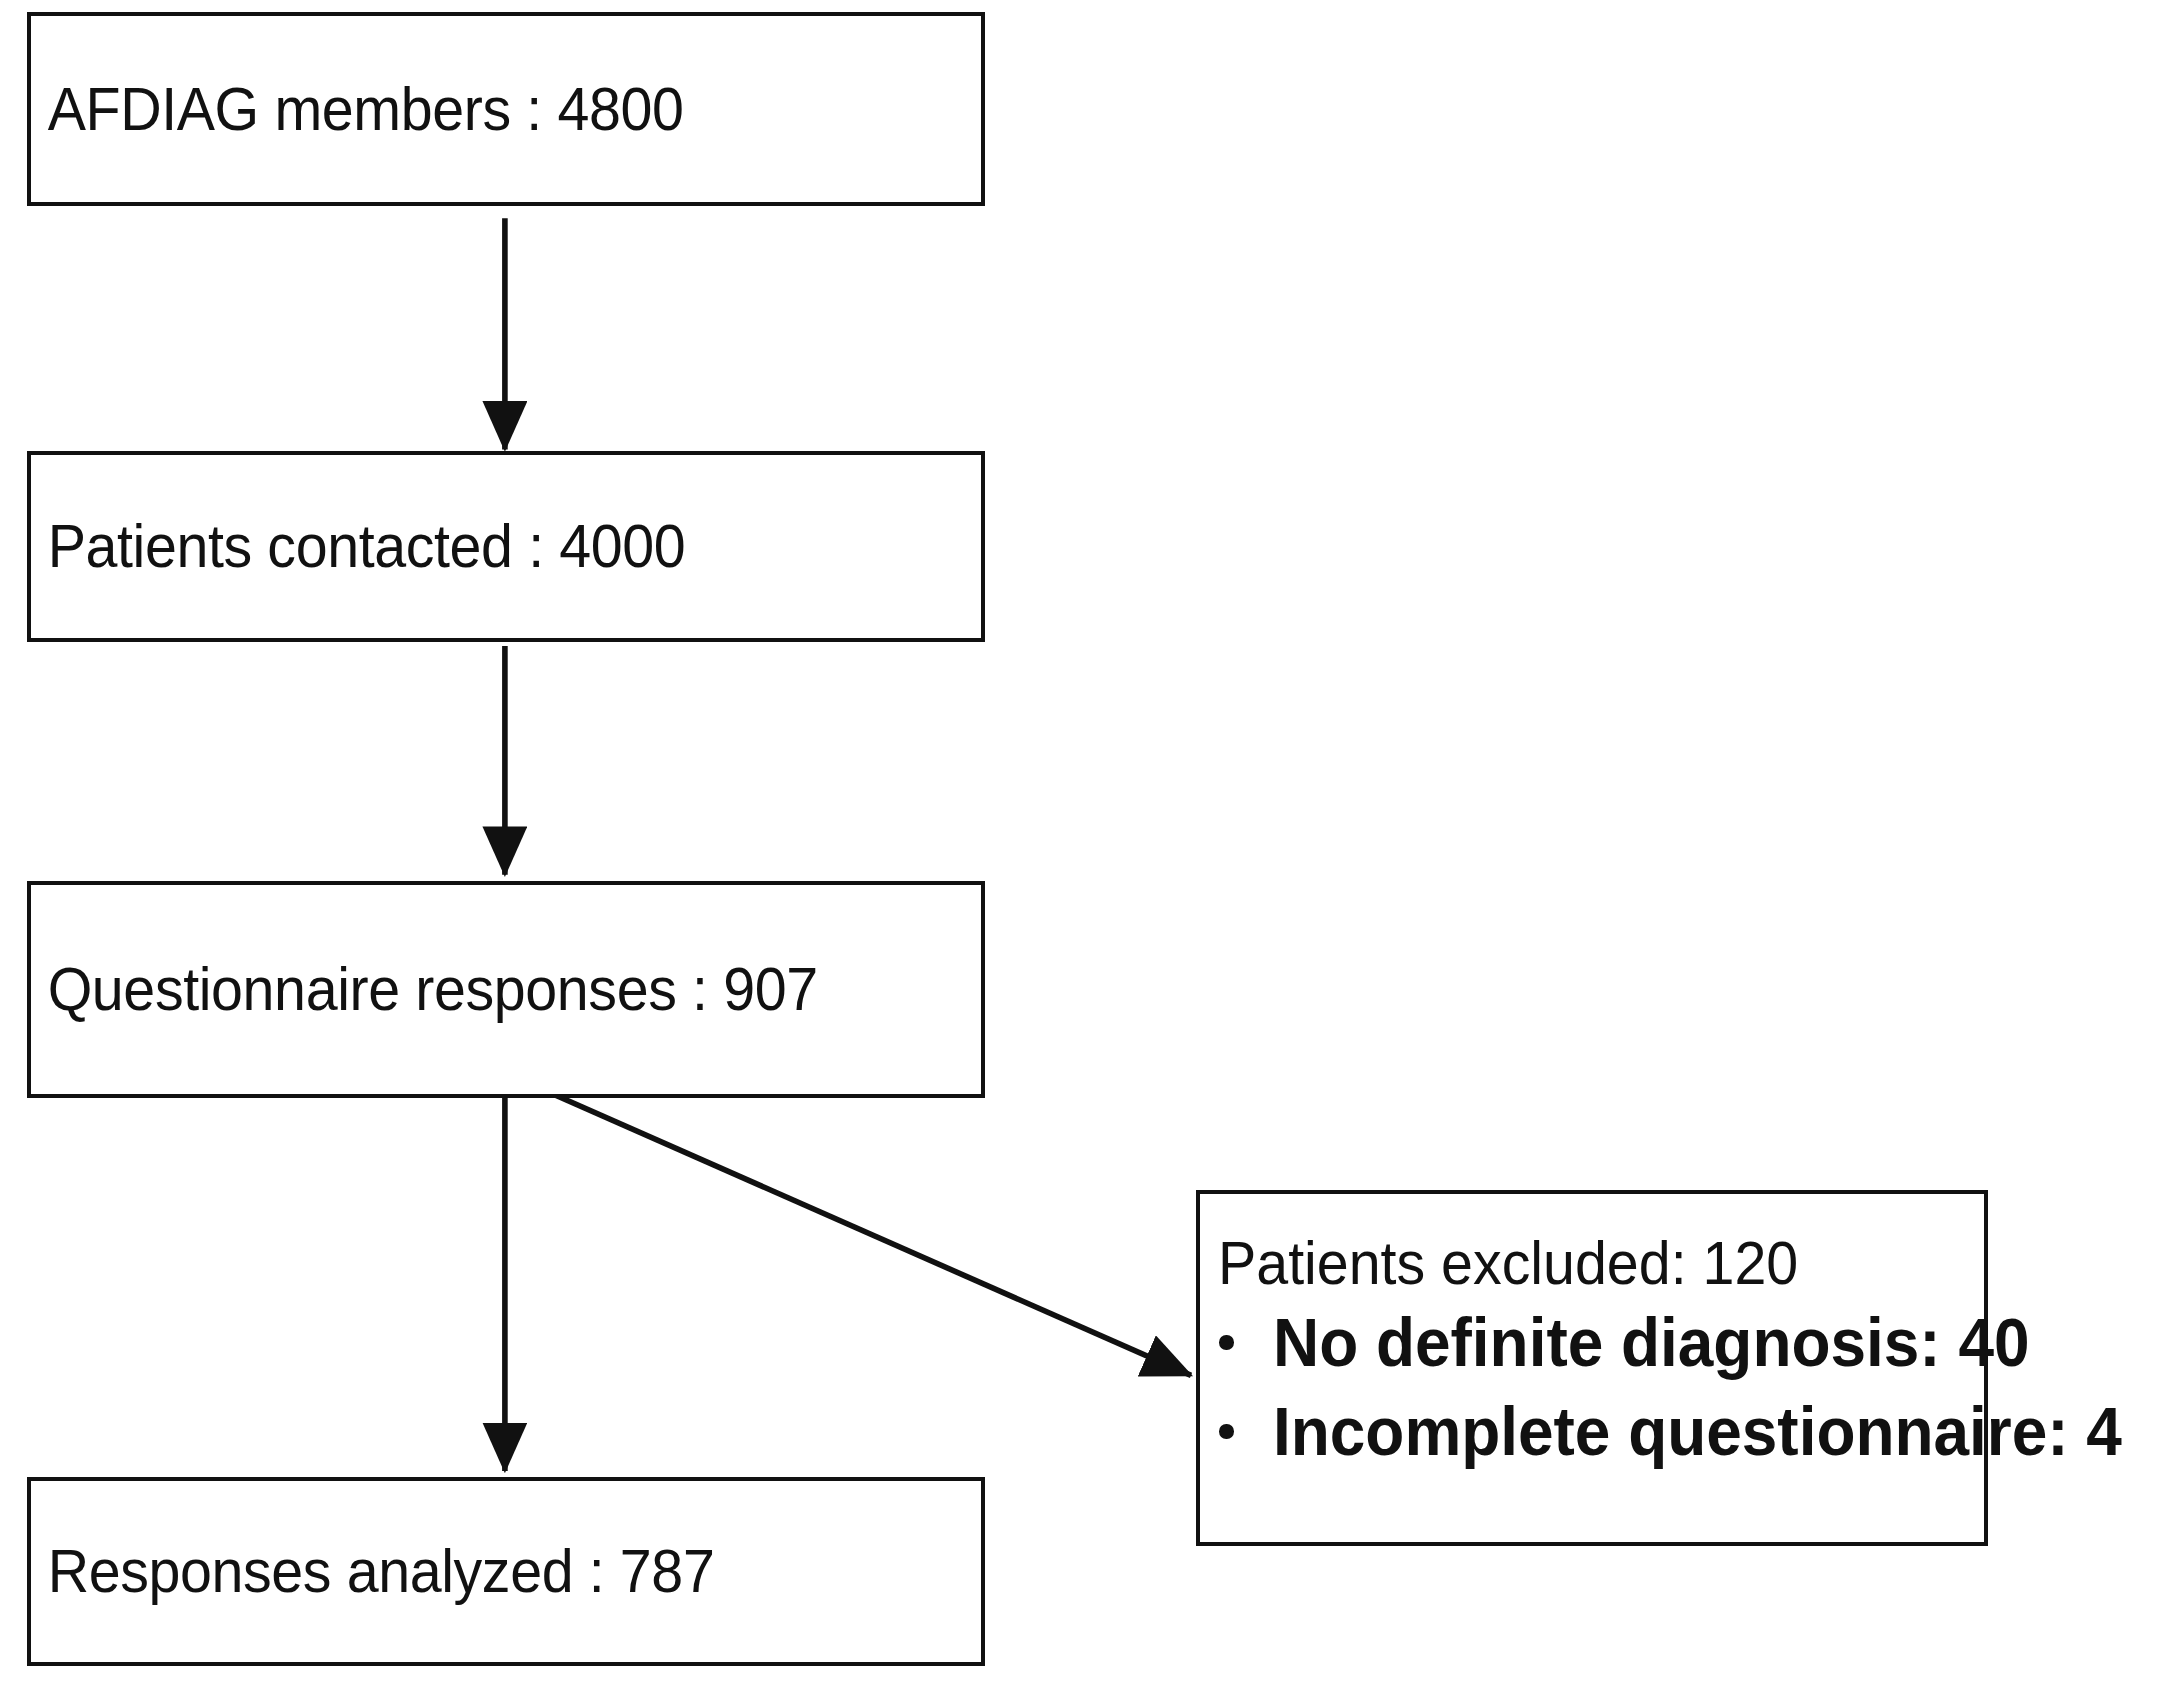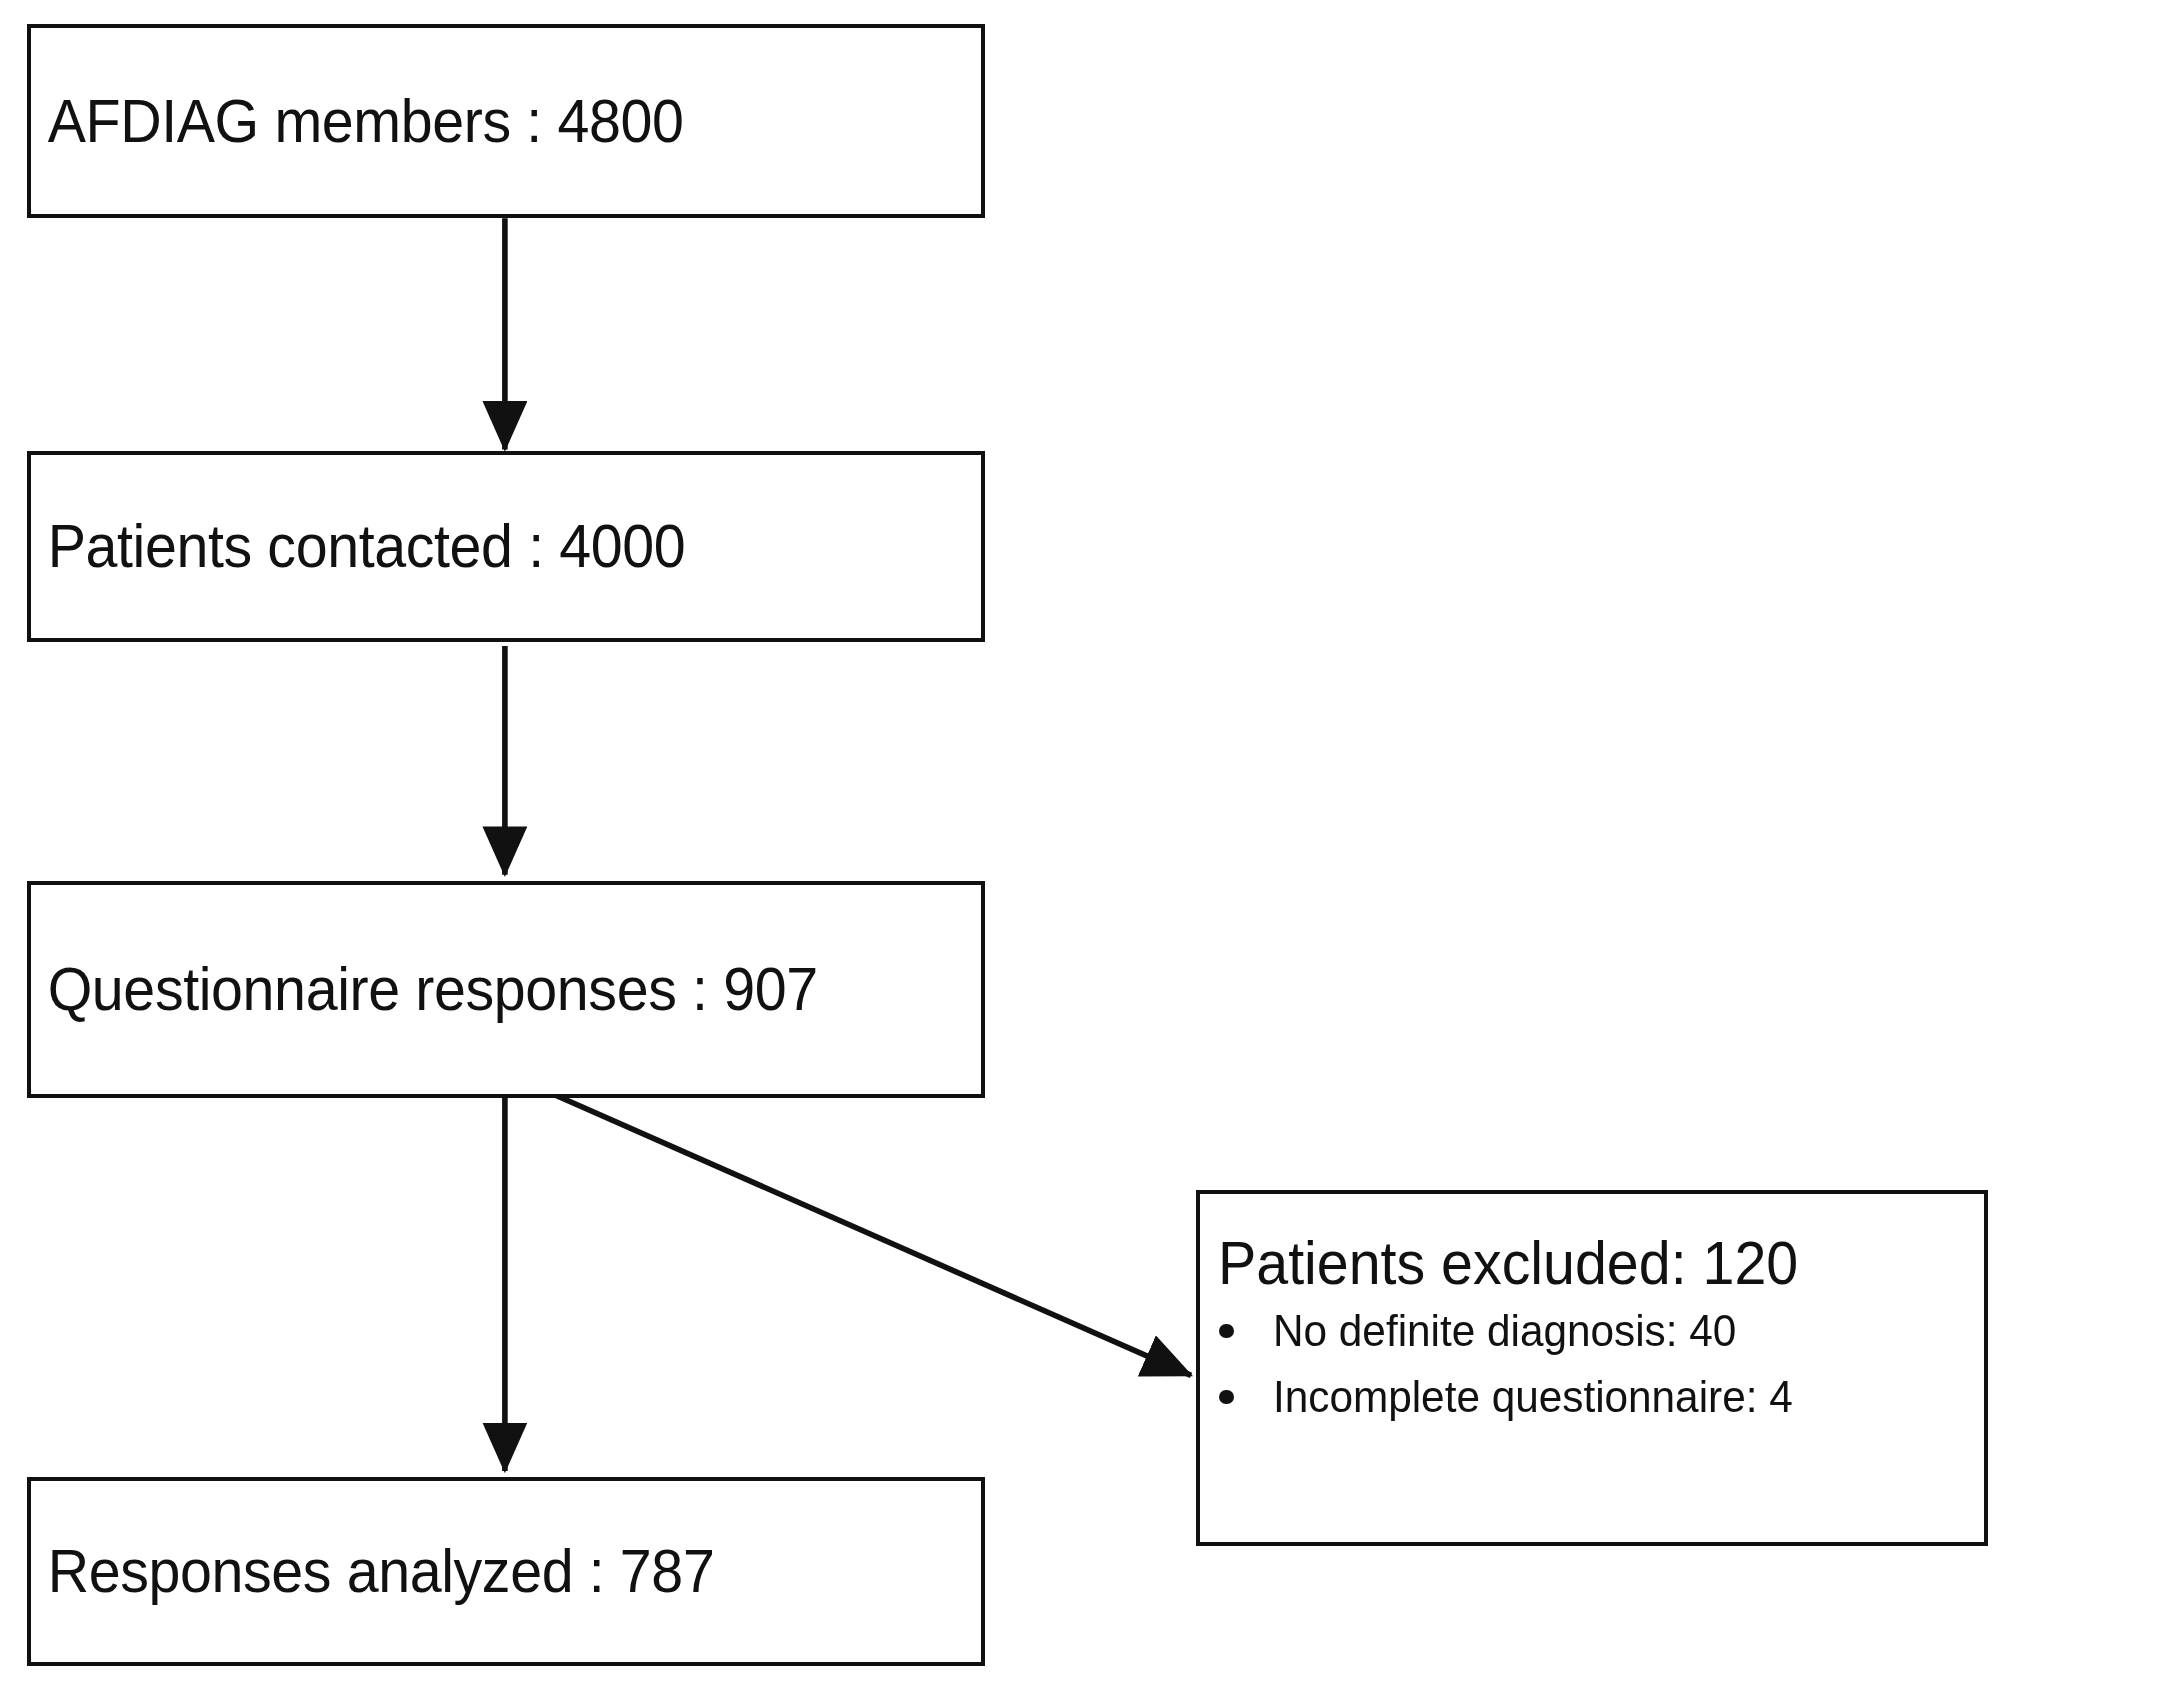--- a/index.html
+++ b/index.html
@@ -26,21 +26,21 @@
   .boxlabel {
     font-size: 61px;
     line-height: 1.02;
     color: #111111;
     white-space: nowrap;
     letter-spacing: -0.4px;
     transform: scaleX(0.94);
     transform-origin: left center;
   }
   
-  #box-members   { left: 26.5px;  top: 24px;   width: 958px; height: 194px; align-items: center; }
+  #box-members   { left: 26.5px;  top: 12px;   width: 958px; height: 194px; align-items: center; }
   #box-contacted { left: 26.5px;  top: 451px;  width: 958px; height: 191px; }
   #box-responses { left: 26.5px;  top: 881px; width: 958px; height: 217px; }
   #box-analyzed  { left: 26.5px;  top: 1477px; width: 958px; height: 189px; align-items: center; }
 
   #box-members .boxlabel,
   #box-contacted .boxlabel,
   #box-responses .boxlabel,
   #box-analyzed .boxlabel { padding-left: 17.7px; }
 
   
@@ -61,26 +61,27 @@
     transform-origin: left center;
     margin-bottom: 14.4px;
   }
   .excl-list {
     list-style: none;
     margin: 0;
     padding: 0;
   }
   .excl-item {
     position: relative;
-    font-size: 45px;
+    font-size: 68px;
     line-height: 1.0;
     color: #111111;
     white-space: nowrap;
     padding-left: 55px;
     margin-top: 21px;
+    font-weight: bold;
   }
   .excl-item:first-child { margin-top: 4.8px; }
   .excl-bullet {
     position: absolute;
     left: 1.6px;
     top: 50%;
     width: 14.4px;
     height: 14.4px;
     margin-top: -7.2px;
     background: #111111;

